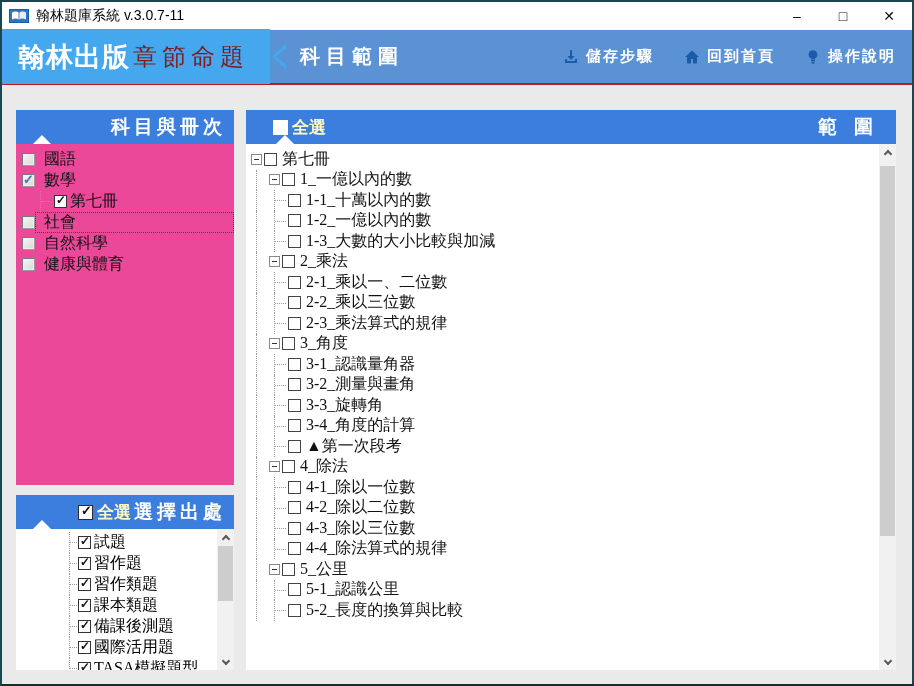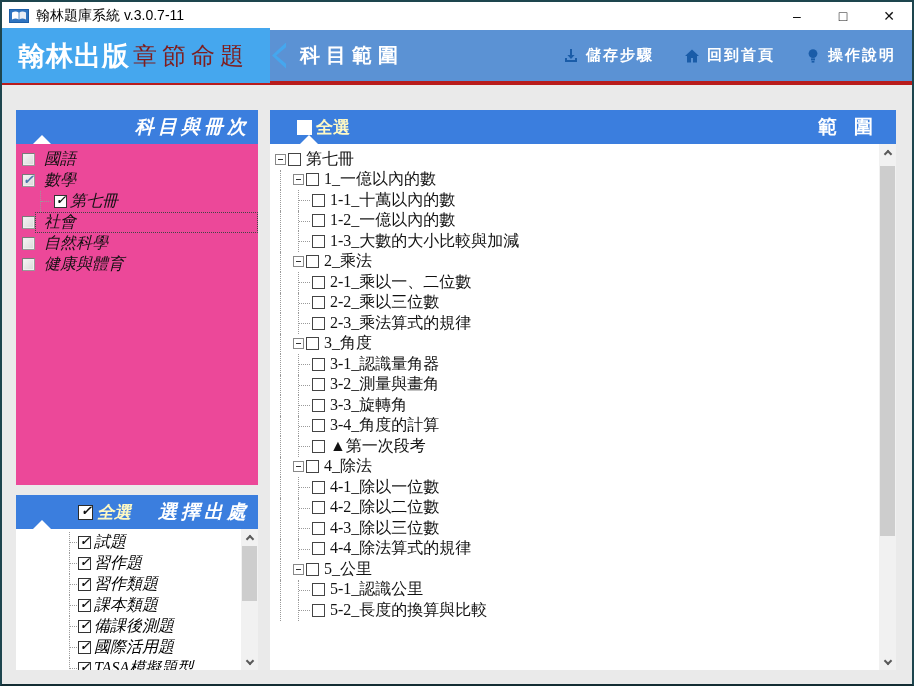--- a/index.html
+++ b/index.html
@@ -11,32 +11,32 @@
     display:flex;flex-direction:column;
     font-family:"Liberation Sans",sans-serif;
     position:relative;overflow:hidden;
   }
   
   .titlebar{height:28px;background:#fff;display:flex;align-items:center;padding-left:7px;flex:0 0 auto;}
   .appicon{width:20px;height:16px;flex:0 0 auto;}
   .titlebar .title{font-size:14px;color:#000;margin-left:7px;flex:1;}
   .winbtn{width:46px;height:28px;display:flex;align-items:center;justify-content:center;font-size:14px;color:#111;cursor:default;}
   
-  .band{height:55px;background:#5b92d4;display:flex;align-items:center;flex:0 0 auto;border-bottom:4px solid #b91c1c;}
+  .band{height:55px;background:#5b92d4;display:flex;align-items:center;flex:0 0 auto;border-bottom:2px solid #b91c1c;}
   .logo{width:268px;height:55px;background:#45a7ee;display:flex;align-items:baseline;padding:0 0 0 16px;flex:0 0 auto;align-items:center;}
   .brand{color:#fff;font-weight:bold;font-size:27px;letter-spacing:1px;white-space:nowrap;}
   .brand2{color:#7f1d1d;font-size:24px;letter-spacing:5px;margin-left:3px;white-space:nowrap;font-weight:normal;}
   .band-chev{width:14px;height:26px;margin-left:2px;background:#45a7ee;clip-path:polygon(100% 0,100% 18%,30% 50%,100% 82%,100% 100%,0 50%);flex:0 0 auto;}
   .page-title{color:#fff;font-weight:bold;font-size:20px;letter-spacing:6px;margin-left:14px;white-space:nowrap;}
   .band-menu{margin-left:auto;display:flex;align-items:center;gap:30px;padding-right:16px;}
   .menu-item{display:flex;align-items:center;gap:7px;color:#fff;font-weight:bold;font-size:15px;letter-spacing:2px;cursor:pointer;white-space:nowrap;}
   .micon{width:16px;height:16px;flex:0 0 auto;}
   
   .content{flex:1;display:flex;padding:25px 16px 14px 14px;gap:12px;background:#eaeaea;overflow:hidden;}
-  .left-col{width:242px;flex:0 0 auto;display:flex;flex-direction:column;font-style:italic;}
+  .left-col{width:218px;flex:0 0 auto;display:flex;flex-direction:column;}
   .panel-hdr{height:34px;background:#3b7ede;position:relative;display:flex;align-items:center;color:#fff;font-weight:bold;flex:0 0 auto;}
   .panel-hdr .uptri{position:absolute;bottom:0;left:17px;width:0;height:0;border-left:9px solid transparent;border-right:9px solid transparent;border-bottom:9px solid #fff;}
   .panel-hdr .hdr-title{margin-left:auto;font-size:19px;letter-spacing:4px;padding-right:8px;white-space:nowrap;}
   .list-body{background:#ec4899;overflow:hidden;font-family:"Liberation Serif",serif;font-size:16px;color:#111;}
   
   .subjects{flex:1;padding-top:5px;}
   .srow{height:21px;display:flex;align-items:center;padding-left:6px;}
   .srow.indent{padding-left:24px;}
   .srow .treeguide{width:14px;height:100%;border-left:1px dotted #9a9a9a;flex:0 0 auto;position:relative;}
   .srow .treeguide::after{content:"";position:absolute;left:0;top:10px;width:10px;border-top:1px dotted #9a9a9a;}

